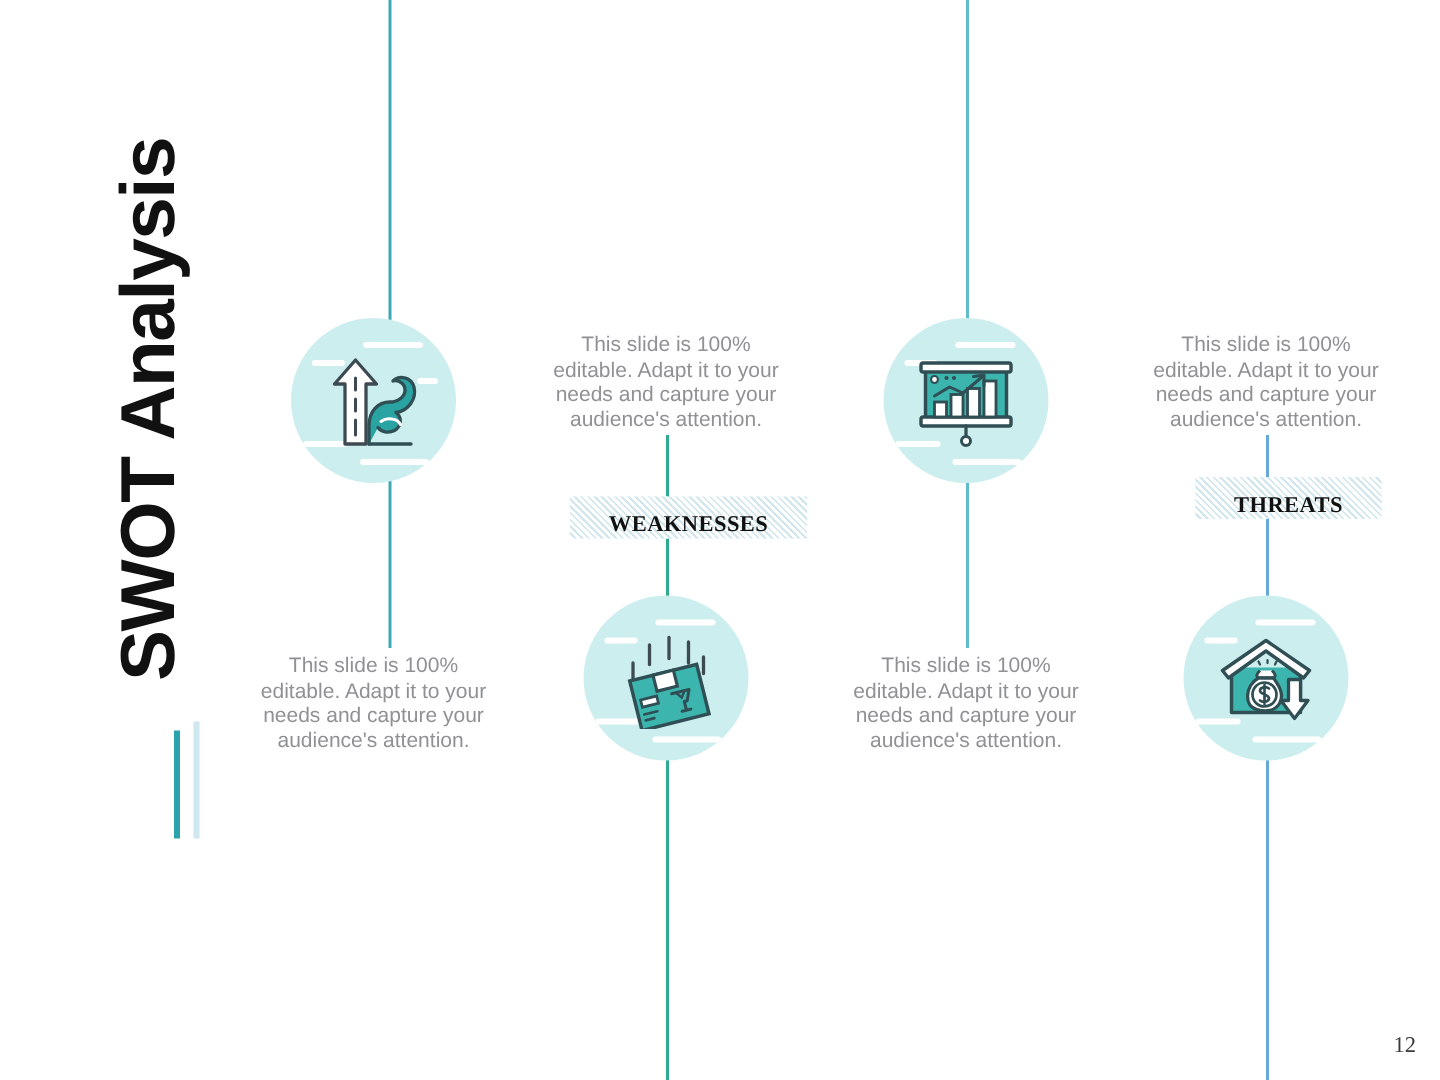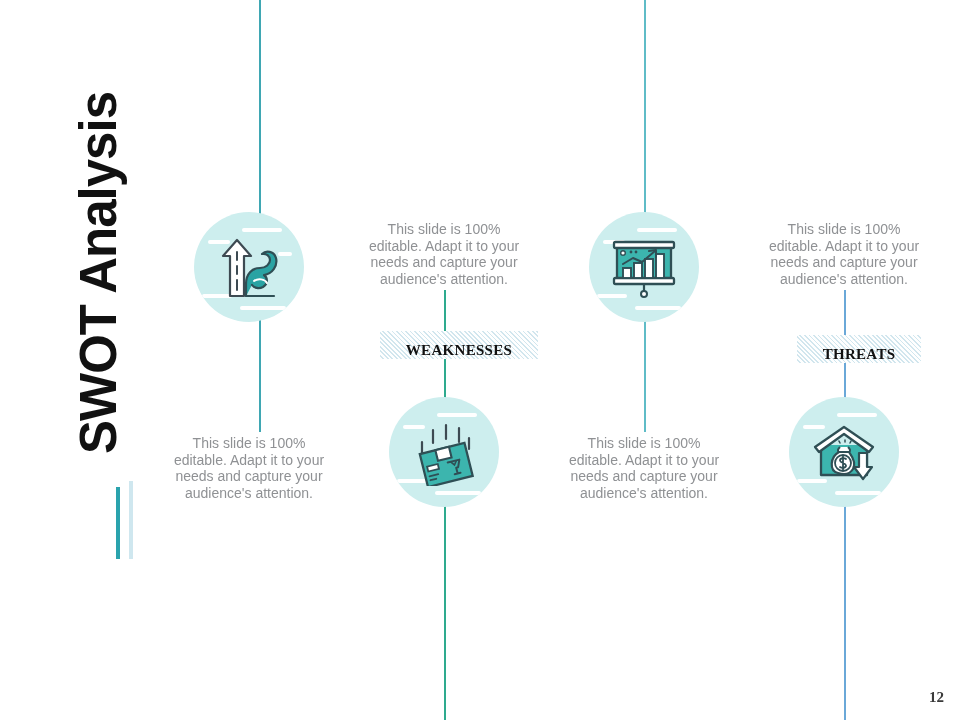--- a/index.html
+++ b/index.html
@@ -60,37 +60,37 @@
     background-color:#eef7fa;
     background-image:repeating-linear-gradient(
       45deg,
       rgba(255,255,255,0.95) 0px, rgba(255,255,255,0.95) 2px,
       rgba(186,216,228,0.55) 2px, rgba(186,216,228,0.55) 3.2px);
     white-space:nowrap;
   }
   .l-strengths{left:190px;top:363px;width:120px;}
   .l-weaknesses{left:380px;top:331px;width:130px;}
   .l-opportunities{left:568px;top:363px;width:152px;}
-  .l-threats{left:797px;top:335px;width:96px;}
+  .l-threats{left:797px;top:318px;width:96px;}
 
   
   .body-text{
     position:absolute;width:152px;
     font-size:14px;line-height:16.5px;color:#8f9194;text-align:center;
     font-family:"Liberation Sans","DejaVu Sans",sans-serif;
   }
   .t-strengths{left:173px;top:435px;}
   .t-weaknesses{left:368px;top:221px;}
   .t-opportunities{left:568px;top:435px;}
   .t-threats{left:768px;top:221px;}
 
   
   .page-num{
     position:absolute;right:16px;bottom:14px;
-    font-size:15px;font-weight:bold;color:#3a3a3a;
+    font-size:15px;font-weight:normal;color:#3a3a3a;
     font-family:"Liberation Serif","DejaVu Serif",serif;
   }
 </style>
 </head>
 <body>
 
 <div class="slide">
 
   <div class="vline c1"></div>
   <div class="vline c2"></div>

